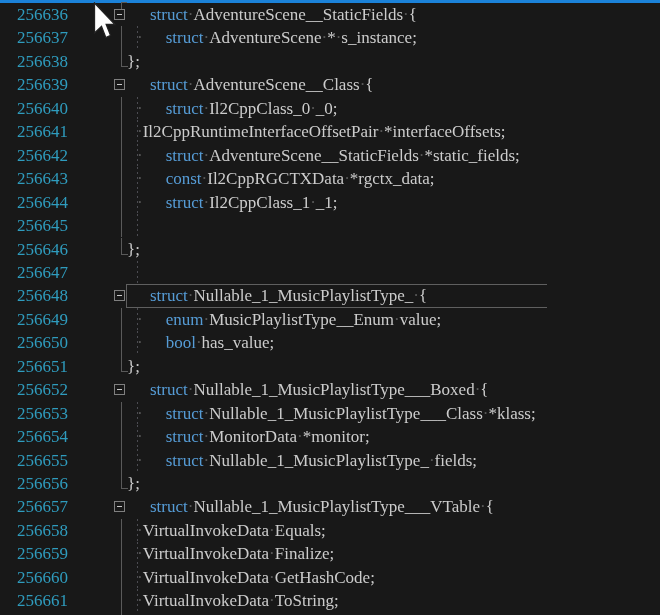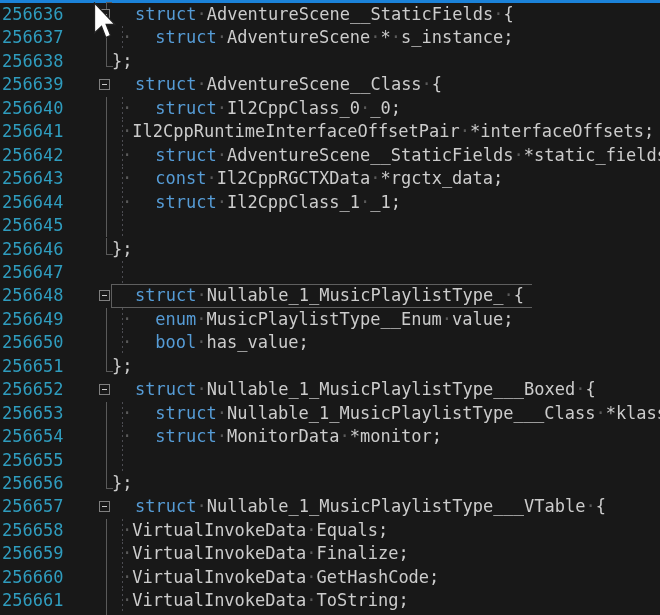--- a/index.html
+++ b/index.html
@@ -1,19 +1,19 @@
 <!DOCTYPE html>
 <html><head>
 <meta charset="utf-8">
 <style>
   html,body{margin:0;padding:0;background:#181818;}
   #screen{position:relative;width:660px;height:615px;overflow:hidden;background:#181818;
           font-family:"DejaVu Sans Mono","Liberation Mono",monospace;}
   #topbar{position:absolute;left:0;top:0;width:660px;height:3px;background:#1b82d9;}
-  .line{position:absolute;left:0;width:532px;height:23.45px;}
+  .line{position:absolute;left:15px;width:532px;height:23.45px;font-family:Liberation Serif, serif;}
   .num{position:absolute;left:2px;top:0;font-size:17px;line-height:23.45px;color:#2f9cbe;}
   .code{position:absolute;top:0;font-size:17px;line-height:23.45px;white-space:pre;color:#cccccc;}
   .k{color:#569cd6;margin-left:23px;}
   .i{color:#cccccc;}
   .s{color:#5a5a5a;}
   .fold{position:absolute;left:99px;top:6px;width:11px;height:11px;box-sizing:border-box;
         border:1px solid #7f7f7f;background:#181818;}
   .fold::after{content:"";position:absolute;left:2px;right:2px;top:4px;height:1px;background:#c8c8c8;}
   .gsolid{position:absolute;left:106px;top:0;width:1px;height:100%;background:#5a5a5a;}
   .gclose{position:absolute;left:106px;top:0;width:1px;height:17px;background:#5a5a5a;}
@@ -140,20 +140,21 @@
       <div class="line" style="top: 425.1px;">
         <span class="num">256654</span>
         <div class="gsolid"></div>
         <div class="gdash"></div>
         <div class="code" style="left: 122px;"><span class="s">·</span><span class="k">struct</span><span class="s">·</span><span class="i">MonitorData</span><span class="s">·</span><span class="i">*monitor;</span></div>
       </div>
       <div class="line" style="top: 448.55px;">
         <span class="num">256655</span>
         <div class="gsolid"></div>
         <div class="gdash"></div>
+        <div class="code" style="left: 122px;"><span class="s">·</span><span class="k">struct</span><span class="s">·</span><span class="i">Nullable_1_MusicPlaylistType_</span><span class="s">·</span><span class="i">fields;</span></div>
       </div>
       <div class="line" style="top: 472px;">
         <span class="num">256656</span>
         <div class="gclose"></div>
         <div class="gfoot"></div>
         <div class="code" style="left: 112px;"><span class="i">};</span></div>
       </div>
       <div class="line" style="top: 495.45px;">
         <span class="num">256657</span>
         <div class="fold"></div>

